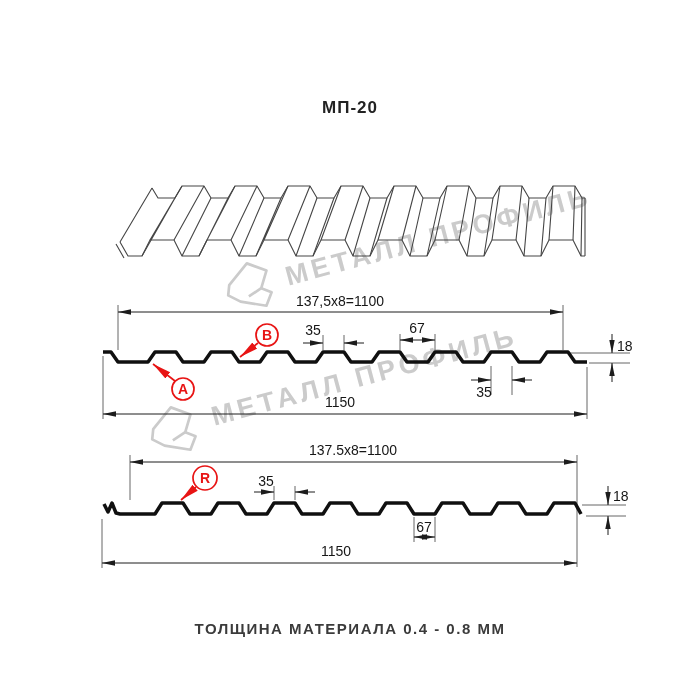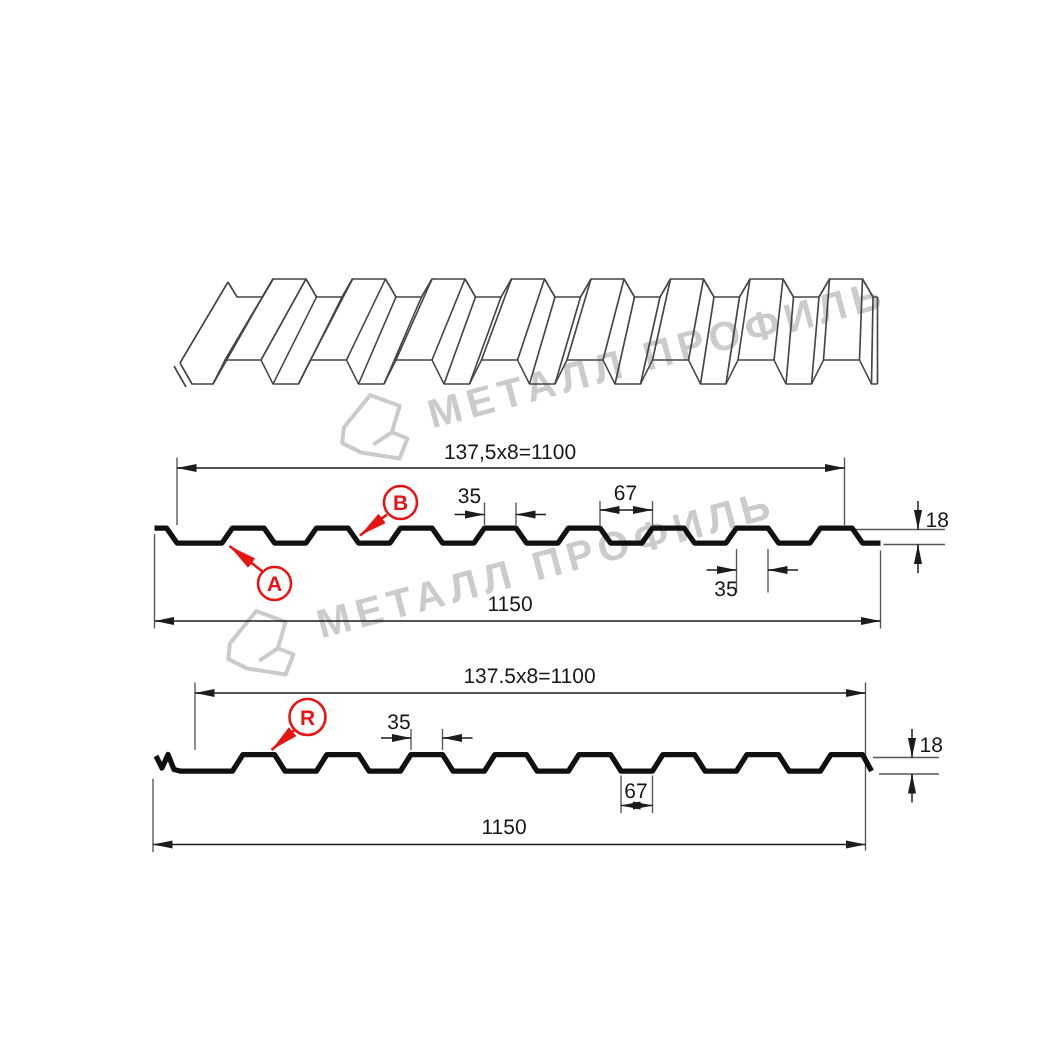--- a/index.html
+++ b/index.html
@@ -30,20 +30,21 @@
   .rt{fill:var(--red);font:bold 14px "Liberation Sans",sans-serif;text-anchor:middle;}
   .lg{stroke:var(--wm);stroke-width:2.6;fill:none;stroke-linejoin:round;}
   .ah{fill:#1c1c1c;}
   .ahr{fill:var(--red);}
 </style>
 </head>
 <body>
 
 <div class="page">
 
+  <div class="subtitle">МП-20</div>
 
   <svg class="wm-logo logo1" width="62" height="54" viewBox="0 0 60 50">
     <path class="lg" d="M7,27 L24,6 L43,13 L38,30 L48,34 L43,47 L18,43 L6,37 Z"></path>
     <path class="lg" d="M38,30 L26,38"></path>
   </svg>
   <div class="wm wm1">
     <span>МЕТАЛЛ ПРОФИЛЬ</span>
   </div>
 
   <svg class="wm-logo logo2" width="62" height="54" viewBox="0 0 60 50">
@@ -138,13 +139,14 @@
       <text class="dim" x="613" y="501">18</text>
       <text class="dim mid" x="336" y="556">1150</text>
       <g>
         <line class="rl" x1="196" y1="487" x2="181" y2="500" marker-end="url(#arrR)"></line>
         <circle class="rl" cx="205" cy="478" r="12"></circle>
         <text class="rt" x="205" y="483">R</text>
       </g>
     </g>
   </svg>
 
+  <div class="footer">ТОЛЩИНА МАТЕРИАЛА 0.4 - 0.8 ММ</div>
 </div>
 
 </body></html>

